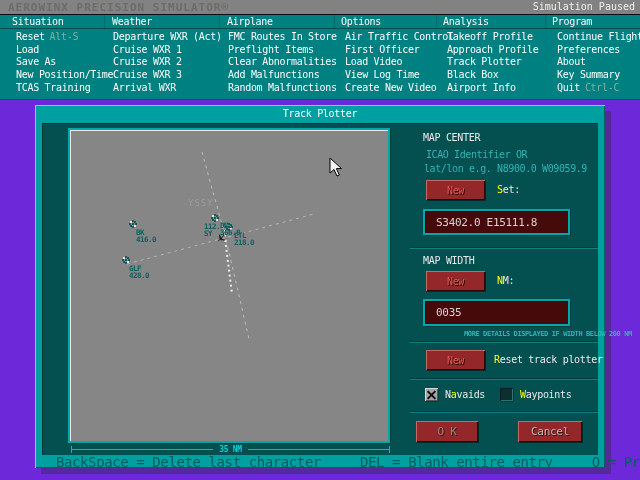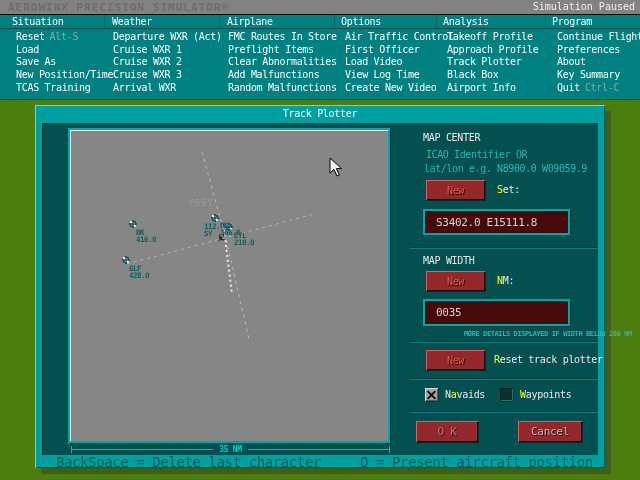--- a/index.html
+++ b/index.html
@@ -1,17 +1,17 @@
 <!DOCTYPE html>
 <html><head>
 <meta charset="utf-8">
 <style>
   html,body{margin:0;padding:0;background:#808080;}
   *{box-sizing:border-box;font-family:"DejaVu Sans Mono",monospace;}
-  #screen{position:relative;width:640px;height:480px;background:#4d7c0f;overflow:hidden;}
+  #screen{position:relative;width:640px;height:480px;background:#6d28d9;overflow:hidden;}
 
   
   #titlebar{position:absolute;left:0;top:0;width:640px;height:14px;background:#828282;}
   #app-title{position:absolute;left:8px;top:1px;font-size:11px;font-weight:bold;letter-spacing:1px;color:#6c6c6c;}
   #sim-status{position:absolute;right:5px;top:1px;font-size:10px;color:#efefef;}
 
   
   #menubar{position:absolute;left:0;top:14px;width:640px;height:15px;background:#008080;border-top:1px solid #0d0d0d;border-bottom:1px solid #064d4d;}
   .mtitle{position:absolute;top:1px;font-size:10px;color:#fdfdfd;letter-spacing:-0.3px;}
   #menuitems{position:absolute;left:0;top:29px;width:640px;height:71px;background:#008080;border-bottom:1px solid #035a5a;}
@@ -213,17 +213,18 @@
       <span class="wlabel" style="left:478px;top:266px"><span></span><span class="hot">W</span><span>aypoints</span></span>
 
       <div class="divider" style="top:288px"></div>
 
       <button class="redbtn okbtn" style="left:374px;top:298px;width:62px;height:21px">O K</button>
       <button class="redbtn cancelbtn" style="left:476px;top:298px;width:64px;height:21px">Cancel</button>
     </div>
 
     <div id="dialog-footer">
       <span class="hint">BackSpace = Delete last character</span>
+      <span class="hint">DEL = Blank entire entry</span>
       <span class="hint">O = Present aircraft position</span>
     </div>
   </div>
 
 </div>
 
 </body></html>

